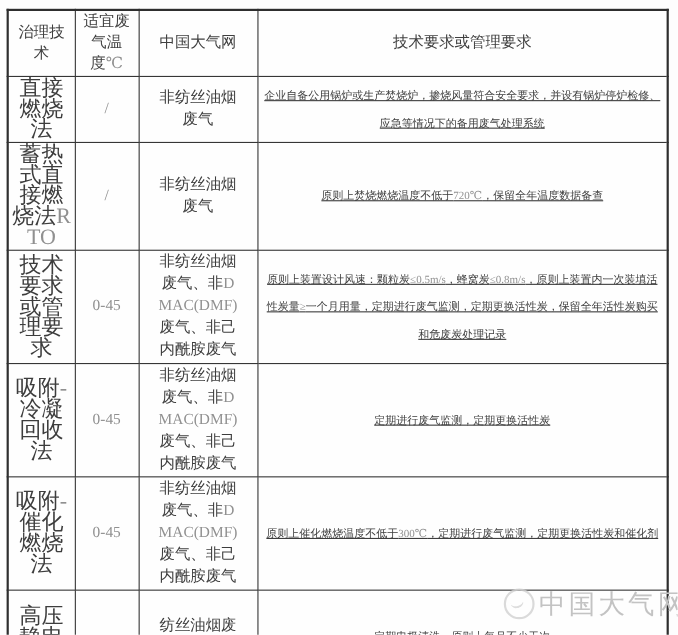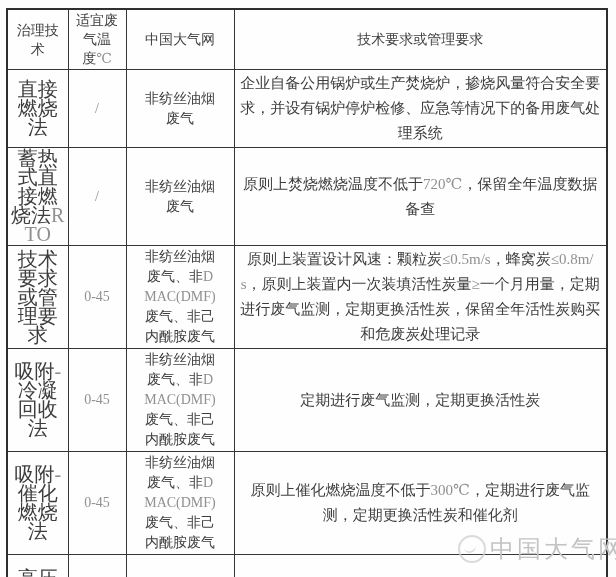--- a/index.html
+++ b/index.html
@@ -34,21 +34,21 @@
   .t tbody tr:nth-child(3){height:63px;}
   .t tbody tr:nth-child(4){height:97px;}
   .t tbody tr:nth-child(5){height:83px;}
   .t tbody tr:nth-child(6){height:87px;}
   .t tbody tr:nth-child(7){height:46px;}
   
   .t th{font-size:14px;line-height:19px;color:#3f3f3f;}
   .t td:nth-child(1){font-size:20px;line-height:19px;word-break:break-all;padding:1px 3px;}
   .t td:nth-child(2){font-size:14px;line-height:18px;}
   .t td:nth-child(3){font-size:14px;line-height:20px;word-break:break-all;padding:1px 16px;}
-  .t td:nth-child(4){font-size:15px;line-height:25px;word-break:break-all;padding:1px 4px;}
+  .t td:nth-child(4){font-size:10px;line-height:25px;word-break:break-all;padding:1px 4px;text-decoration:underline;}
   .t td.left{text-align:center;}
   
   .lt{color:#909090;}
   
   .wm{
     position:absolute;
     left:458px;top:533px;
     display:flex;align-items:center;
     color:#c3c3c3;
     pointer-events:none;

